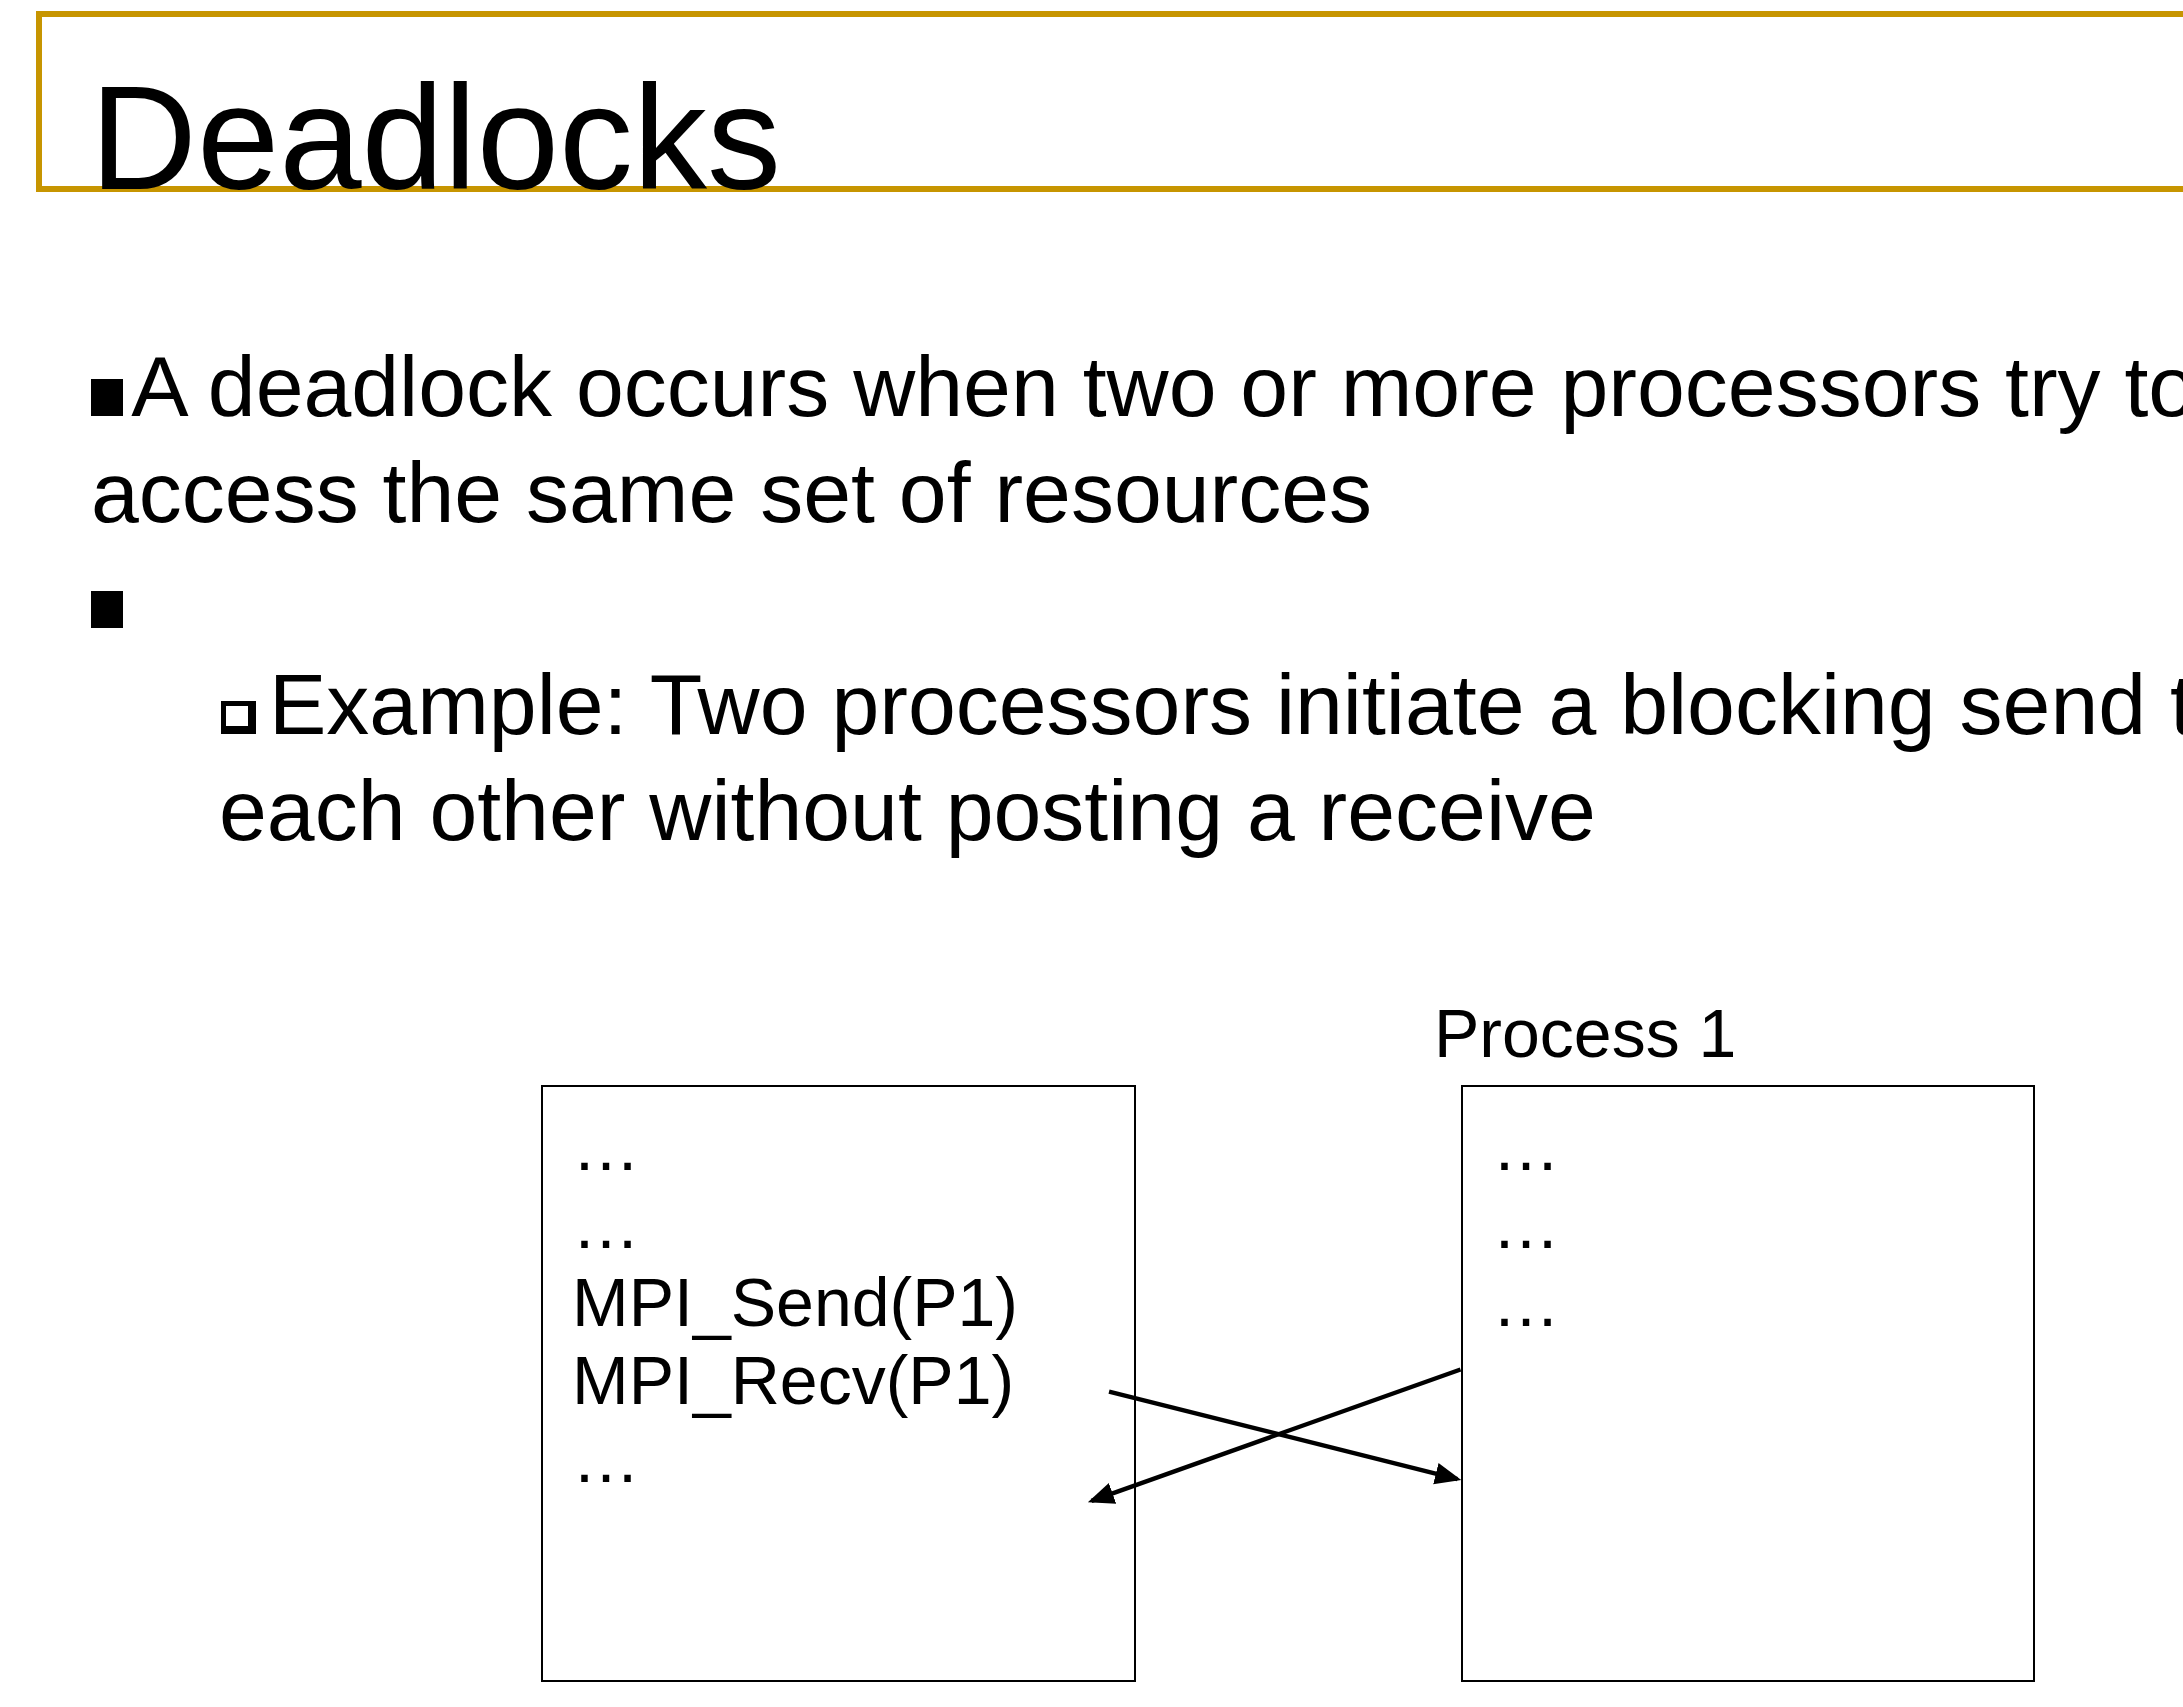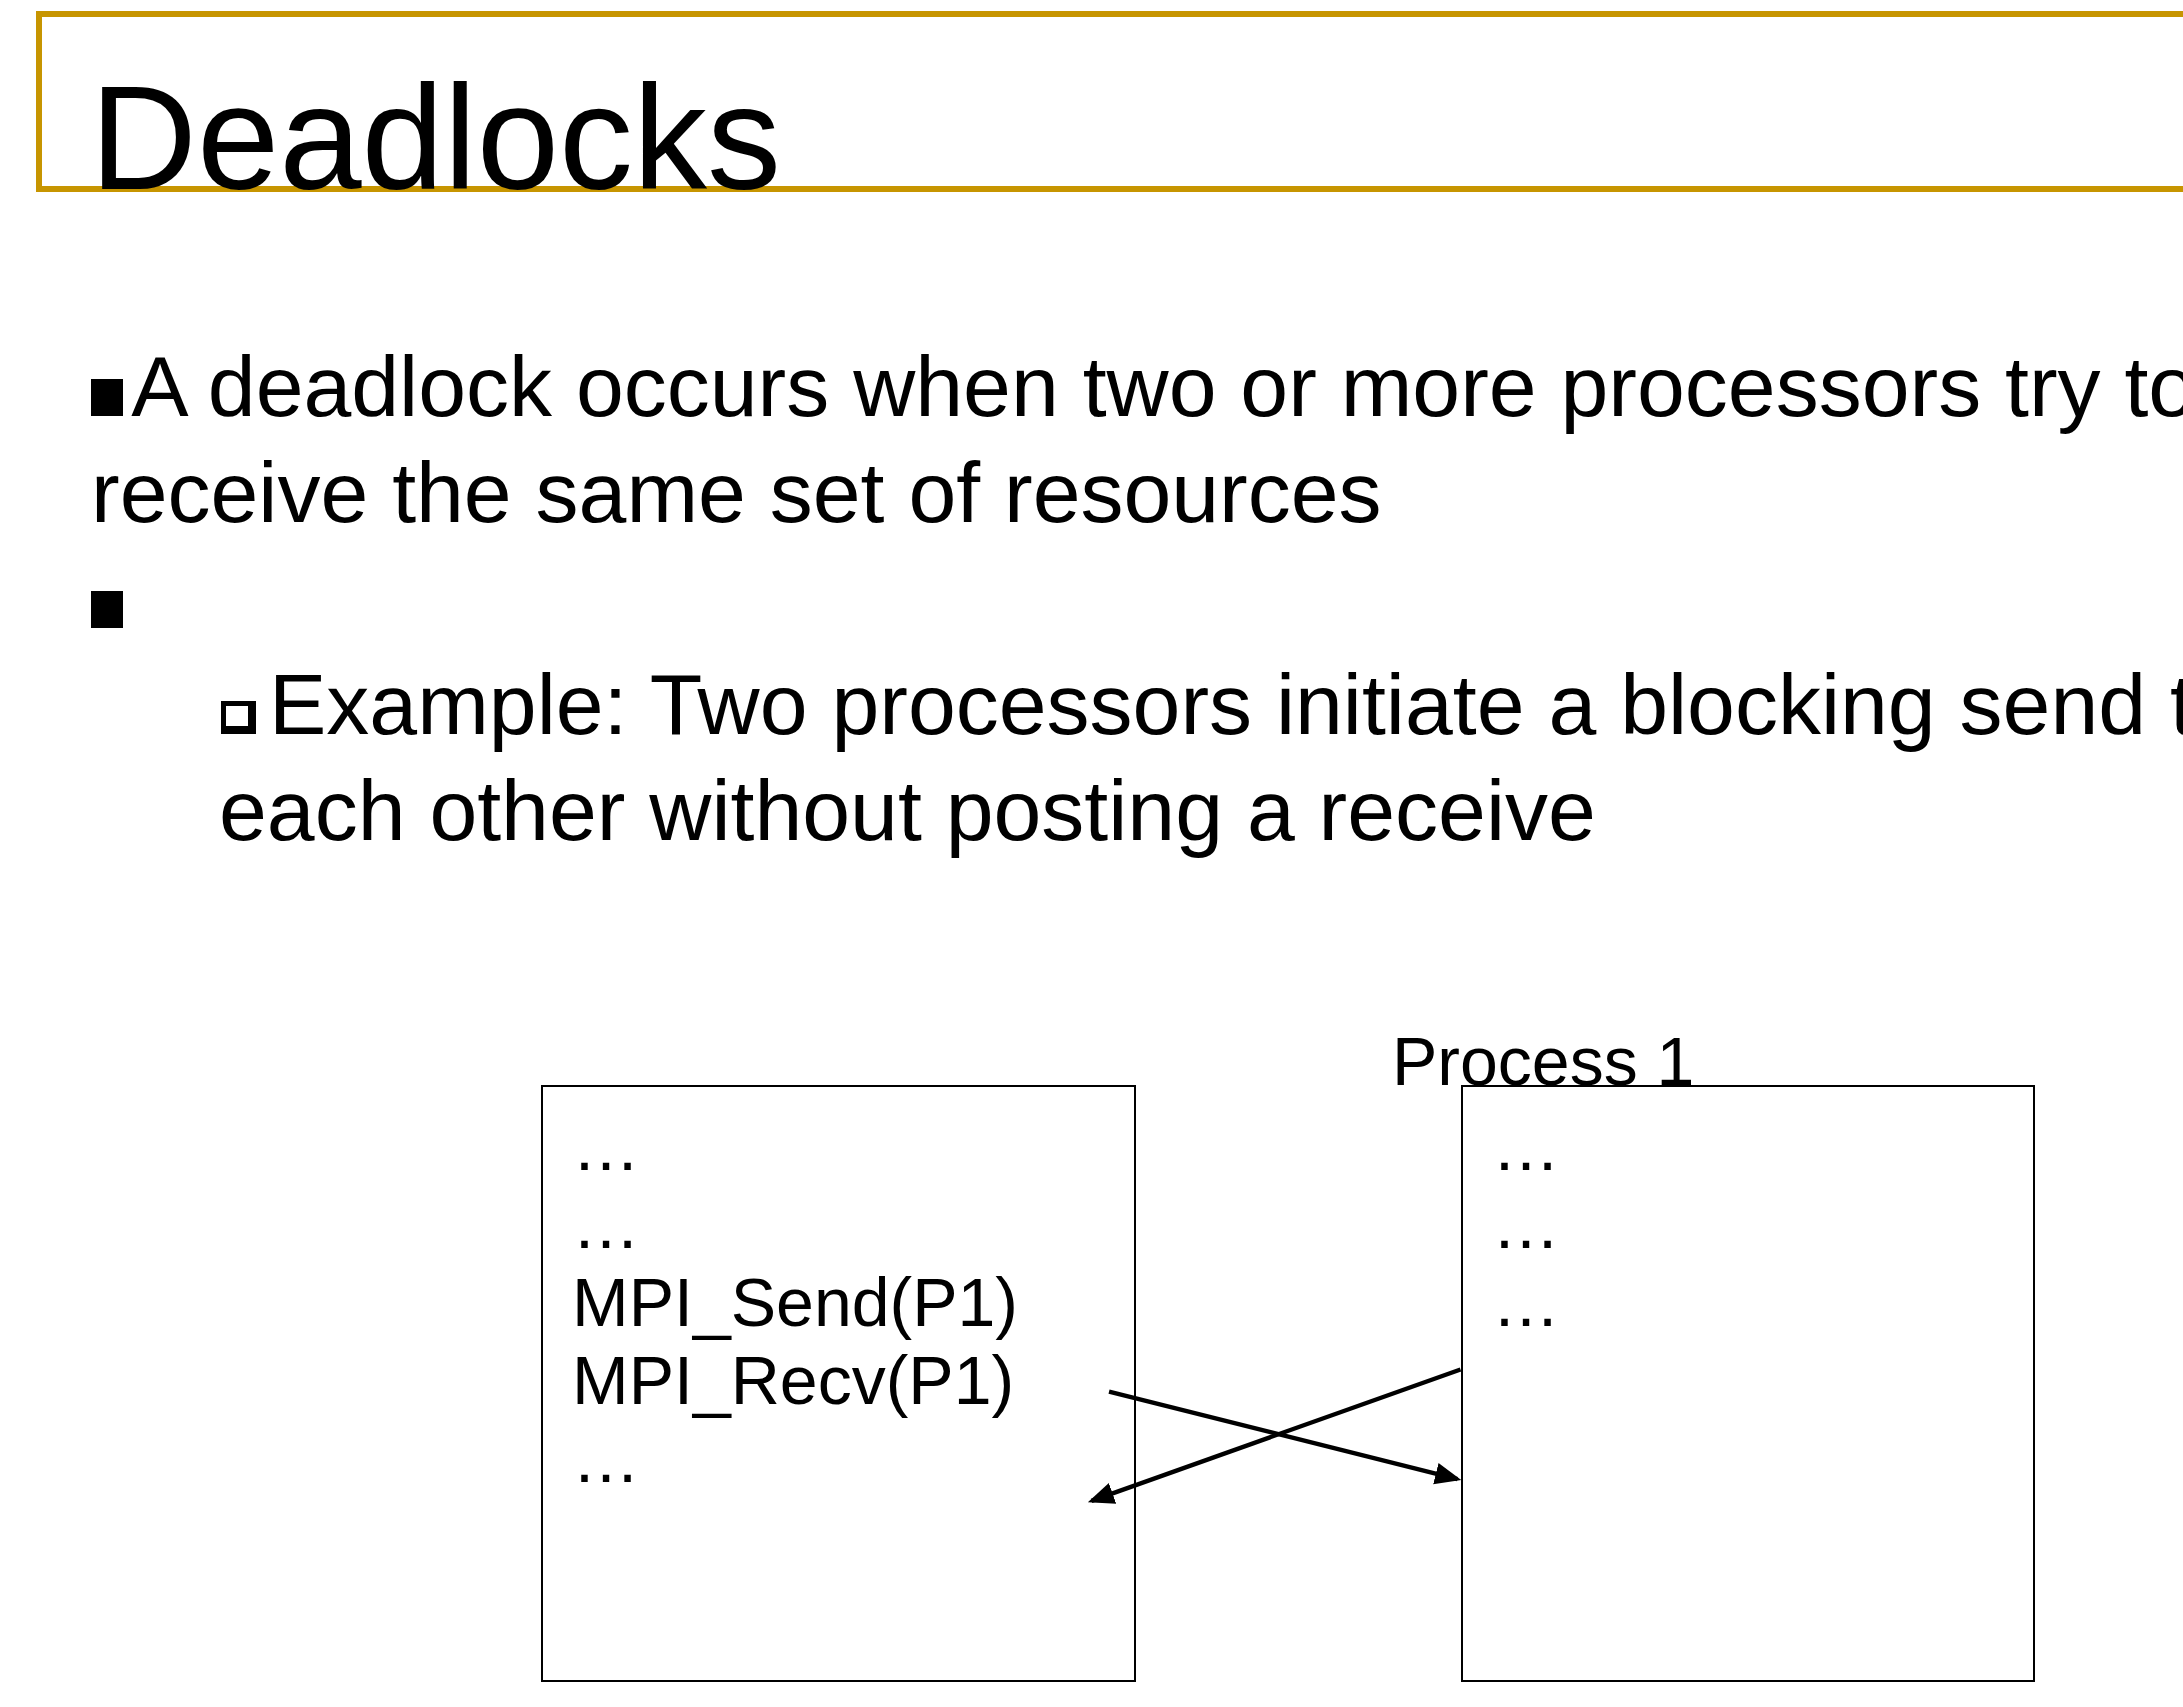--- a/index.html
+++ b/index.html
@@ -74,21 +74,21 @@
 
   
   .proc-label {
     position: absolute;
     top: 999px;
     font-size: 68px;
     line-height: 68px;
     white-space: nowrap;
   }
   .proc-label.p0 { left: 570px; }
-  .proc-label.p1 { left: 1392px; margin-top: 28px; }
+  .proc-label.p1 { left: 1434px; }
 
   .proc-box {
     position: absolute;
     top: 1085px;
     border: 2.6px solid #000000;
     box-sizing: border-box;
     background: #FFFFFF;
     padding: 19.6px 0 0 29px;
   }
   .proc-box.p0 { left: 541px; width: 595px; height: 597px; }
@@ -112,21 +112,21 @@
 </head>
 <body>
 
 <div id="slide">
 
   <div class="title-box"></div>
   <div class="slide-title">Deadlocks</div>
 
   <div class="body-block">
     <div class="body-line indent-0"><span class="bullet-solid"></span><span>A deadlock occurs when two or more processors try to</span></div>
-    <div class="body-line indent-0"><span>receive the same set of resources</span></div>
+    <div class="body-line indent-0"><span>access the same set of resources</span></div>
     <div class="body-line indent-0"><span class="bullet-solid"></span></div>
     <div class="body-line indent-1"><span class="bullet-hollow"></span><span>Example: Two processors initiate a blocking send to</span></div>
     <div class="body-line indent-1b"><span>each other without posting a receive</span></div>
   </div>
 
   <div class="proc-label p1">Process 1</div>
 
   <div class="proc-box p0">
     <div class="code-line">…</div>
     <div class="code-line">…</div>

